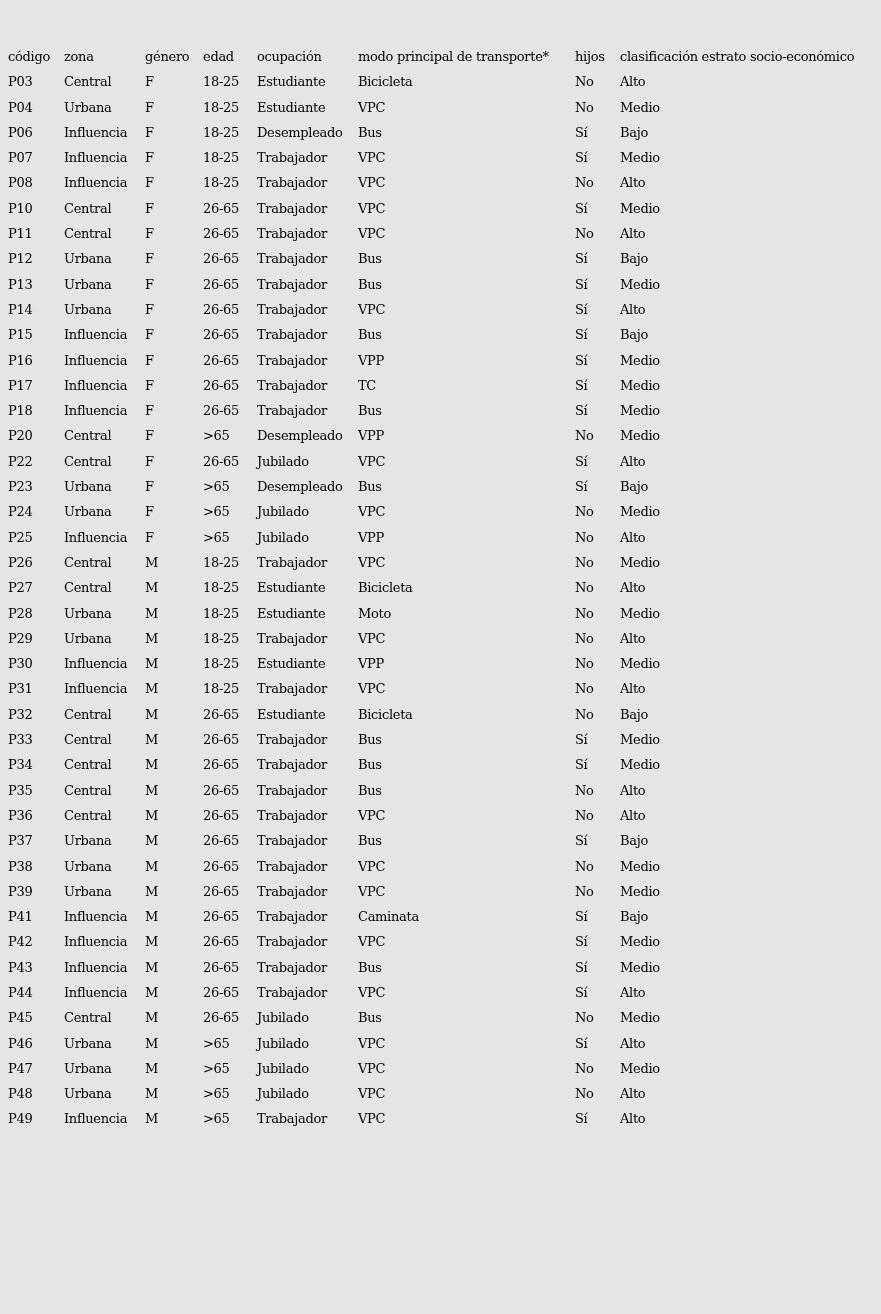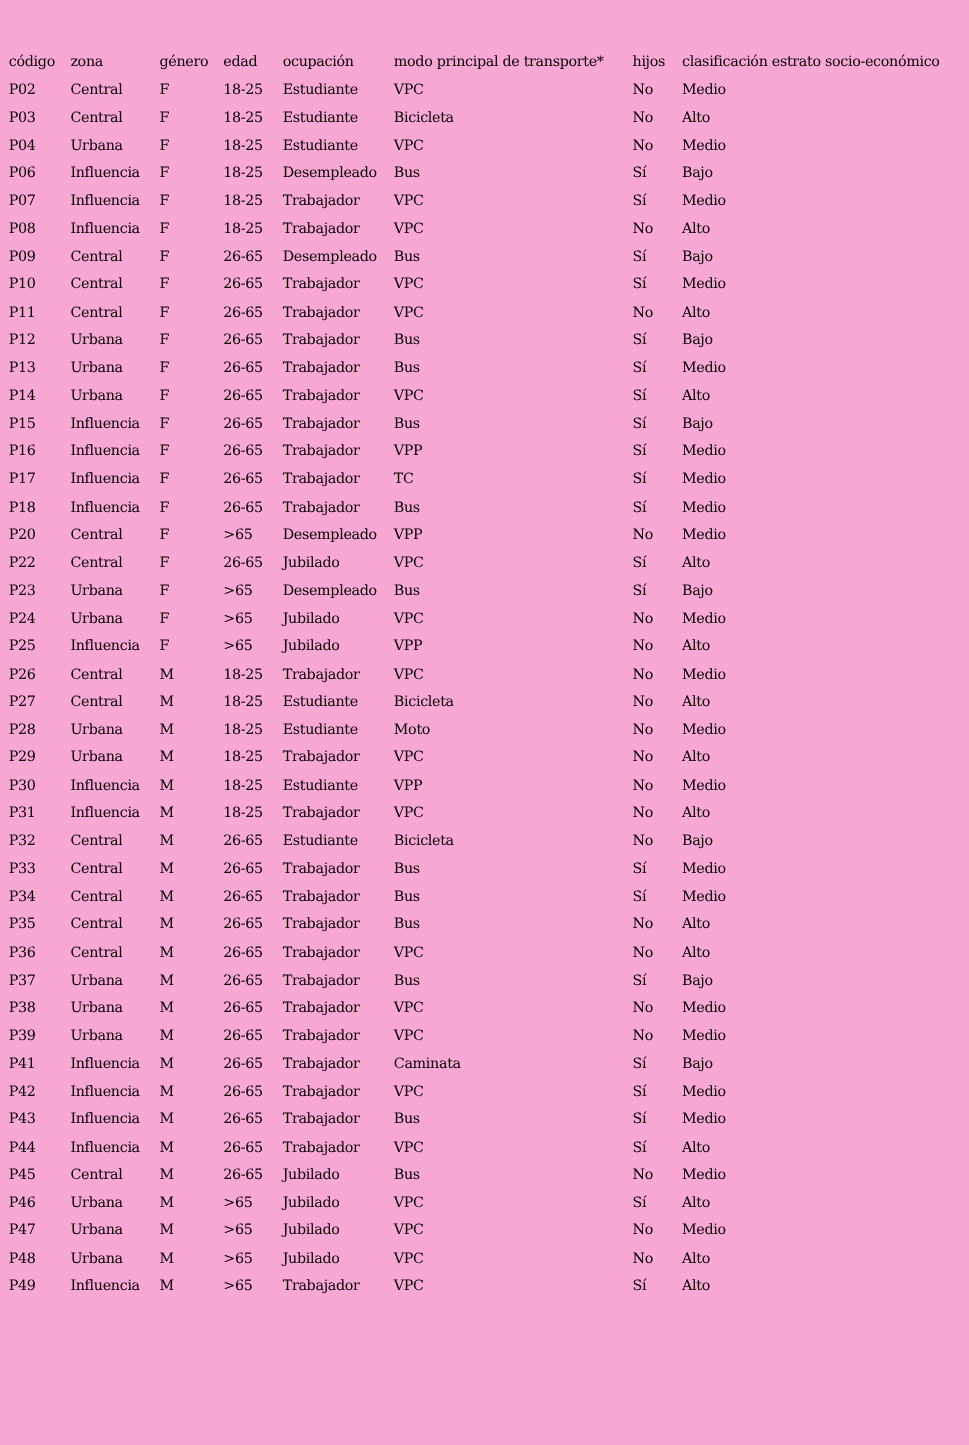--- a/index.html
+++ b/index.html
@@ -8,21 +8,21 @@
     background: #ffffff;
     color: #000000;
     font-family: "DejaVu Serif", "Liberation Serif", serif;
     font-size: 13px;
     letter-spacing: -0.3px;
   }
   .page {
     width: 881px;
     height: 1314px;
     padding: 44px 0 0 8px;
-    background: #f9a8d4;
+    background: #e5e5e5;
   }
   table {
     border-collapse: collapse;
     table-layout: fixed;
     width: 873px;
   }
   col.c-codigo   { width: 56px; }
   col.c-zona     { width: 81px; }
   col.c-genero   { width: 58px; }
   col.c-edad     { width: 54px; }
@@ -63,30 +63,20 @@
           <th>género</th>
           <th>edad</th>
           <th>ocupación</th>
           <th>modo principal de transporte*</th>
           <th>hijos</th>
           <th>clasificación estrato socio-económico</th>
         </tr>
     </thead>
     <tbody id="table-body">
         <tr>
-          <td>P02</td>
-          <td>Central</td>
-          <td>F</td>
-          <td>18-25</td>
-          <td>Estudiante</td>
-          <td>VPC</td>
-          <td>No</td>
-          <td>Medio</td>
-        </tr>
-        <tr>
           <td>P03</td>
           <td>Central</td>
           <td>F</td>
           <td>18-25</td>
           <td>Estudiante</td>
           <td>Bicicleta</td>
           <td>No</td>
           <td>Alto</td>
         </tr>
         <tr>
@@ -121,30 +111,20 @@
         </tr>
         <tr>
           <td>P08</td>
           <td>Influencia</td>
           <td>F</td>
           <td>18-25</td>
           <td>Trabajador</td>
           <td>VPC</td>
           <td>No</td>
           <td>Alto</td>
-        </tr>
-        <tr>
-          <td>P09</td>
-          <td>Central</td>
-          <td>F</td>
-          <td>26-65</td>
-          <td>Desempleado</td>
-          <td>Bus</td>
-          <td>Sí</td>
-          <td>Bajo</td>
         </tr>
         <tr>
           <td>P10</td>
           <td>Central</td>
           <td>F</td>
           <td>26-65</td>
           <td>Trabajador</td>
           <td>VPC</td>
           <td>Sí</td>
           <td>Medio</td>

